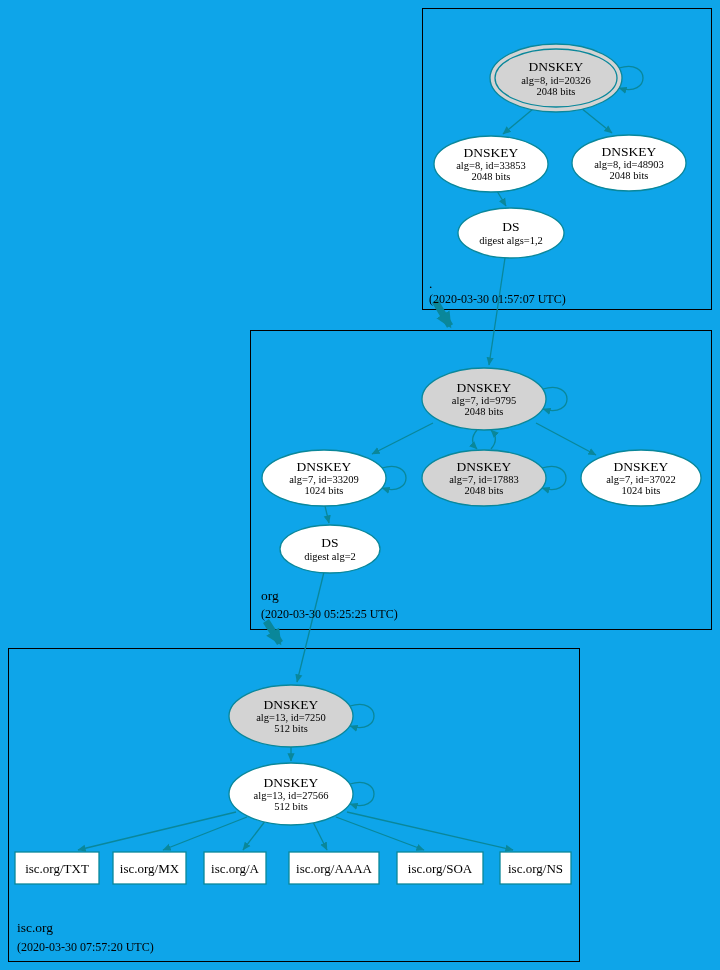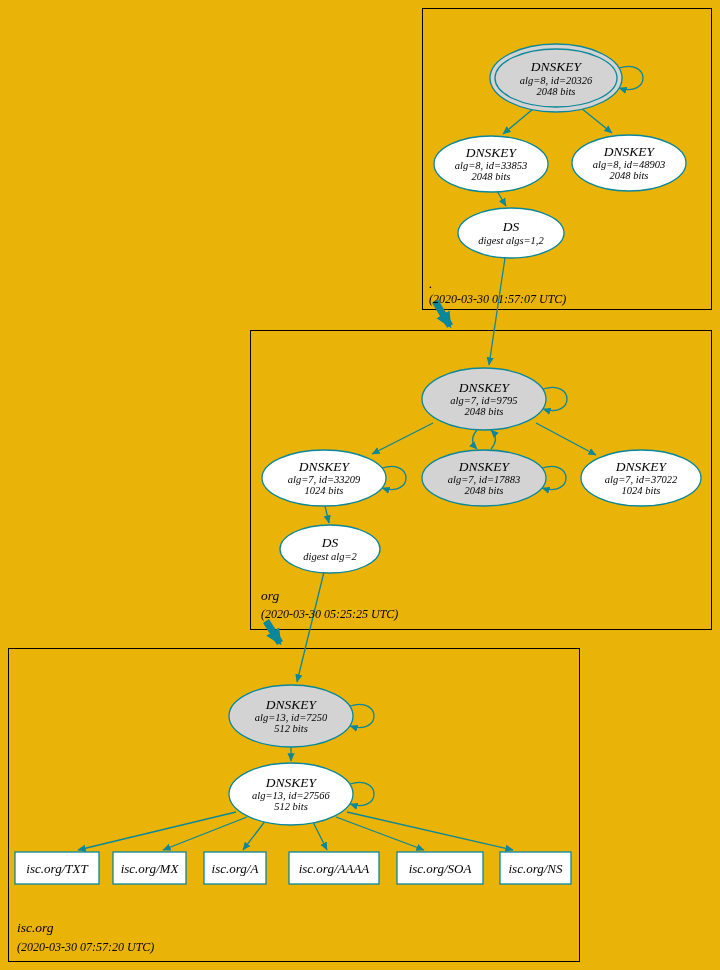--- a/index.html
+++ b/index.html
@@ -1,16 +1,16 @@
 <!DOCTYPE html>
 <html><head>
 <meta charset="utf-8">
 <style>
   html,body{margin:0;padding:0;background:#fff;}
-  .stage{position:relative;width:720px;height:970px;background:#eab308;overflow:hidden;font-style:italic;}
+  .stage{position:relative;width:720px;height:970px;background:#0ea5e9;overflow:hidden;}
   text{font-family:"Liberation Serif","DejaVu Serif",serif;fill:#000;}
   .t-title{font-size:13.5px;text-anchor:middle;}
   .t-detail{font-size:10.5px;text-anchor:middle;}
   .t-zone{font-size:13.5px;text-anchor:start;}
   .t-ts{font-size:12px;text-anchor:start;}
   .t-rec{font-size:13px;text-anchor:middle;}
   .zone-box{fill:none;stroke:#000000;stroke-width:1;}
   .node-w{fill:#ffffff;stroke:#0a879a;stroke-width:1.3;}
   .node-g{fill:#d3d3d3;stroke:#0a879a;stroke-width:1.3;}
   .node-inner{fill:none;stroke:#0a879a;stroke-width:1.3;}

